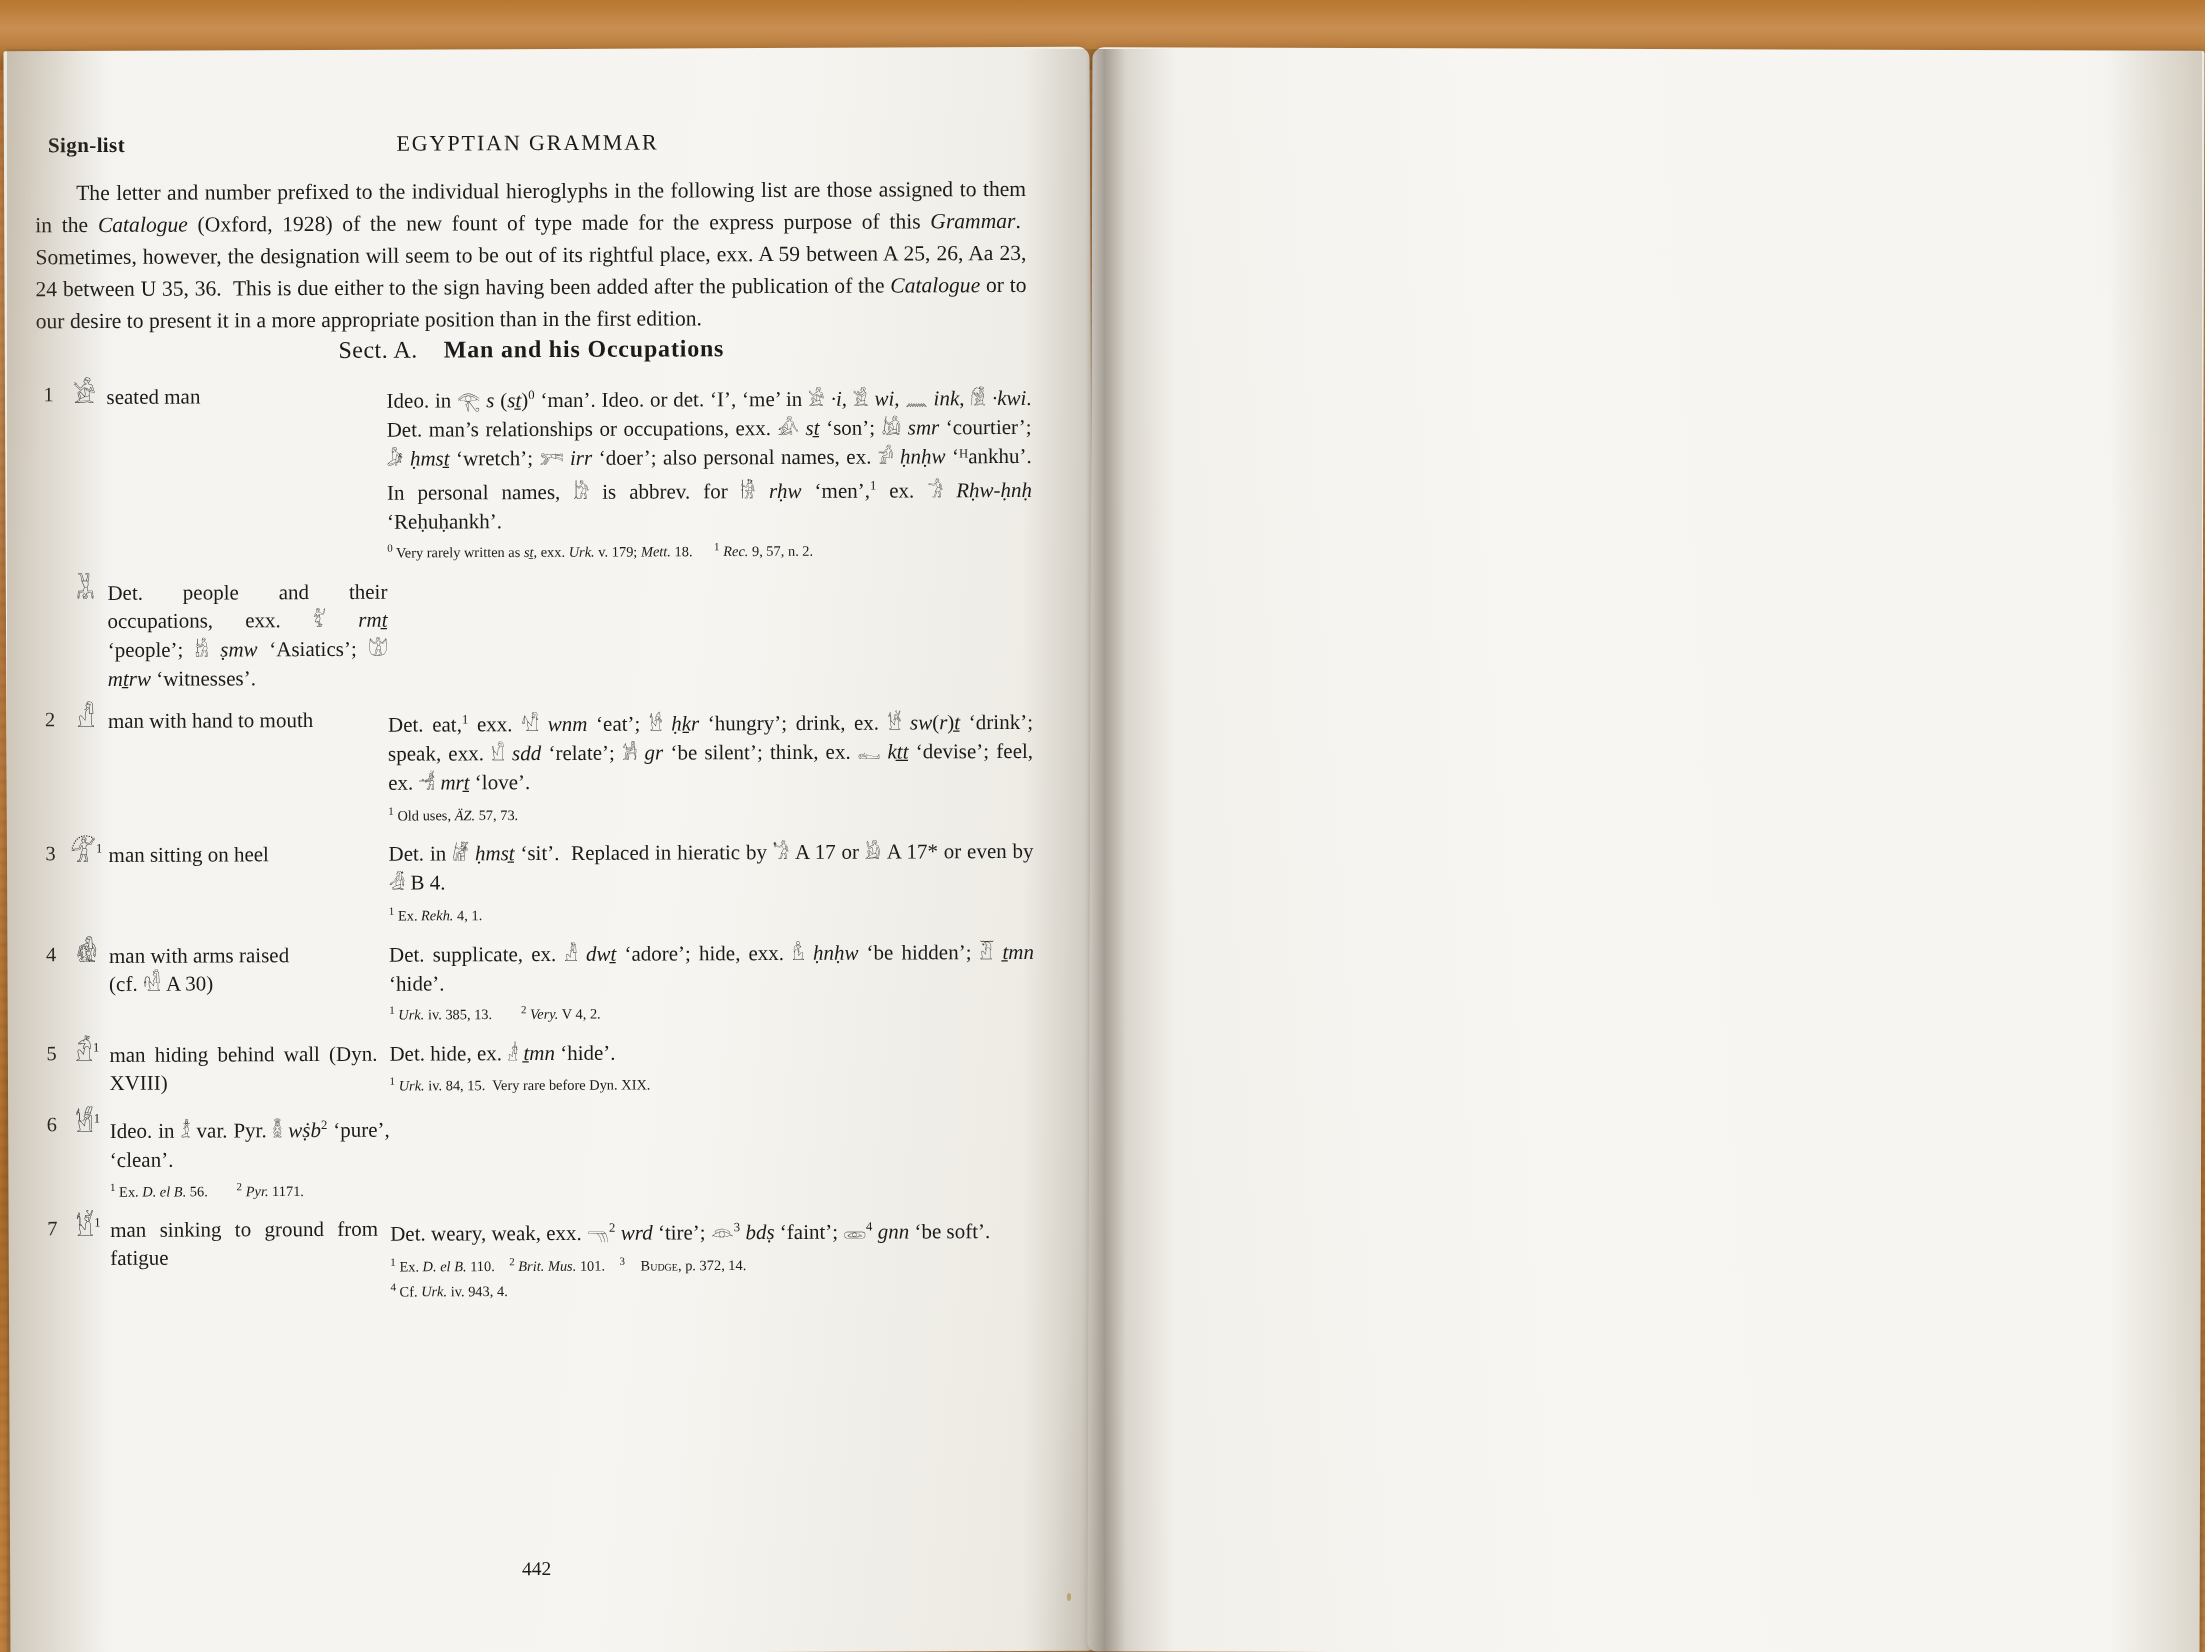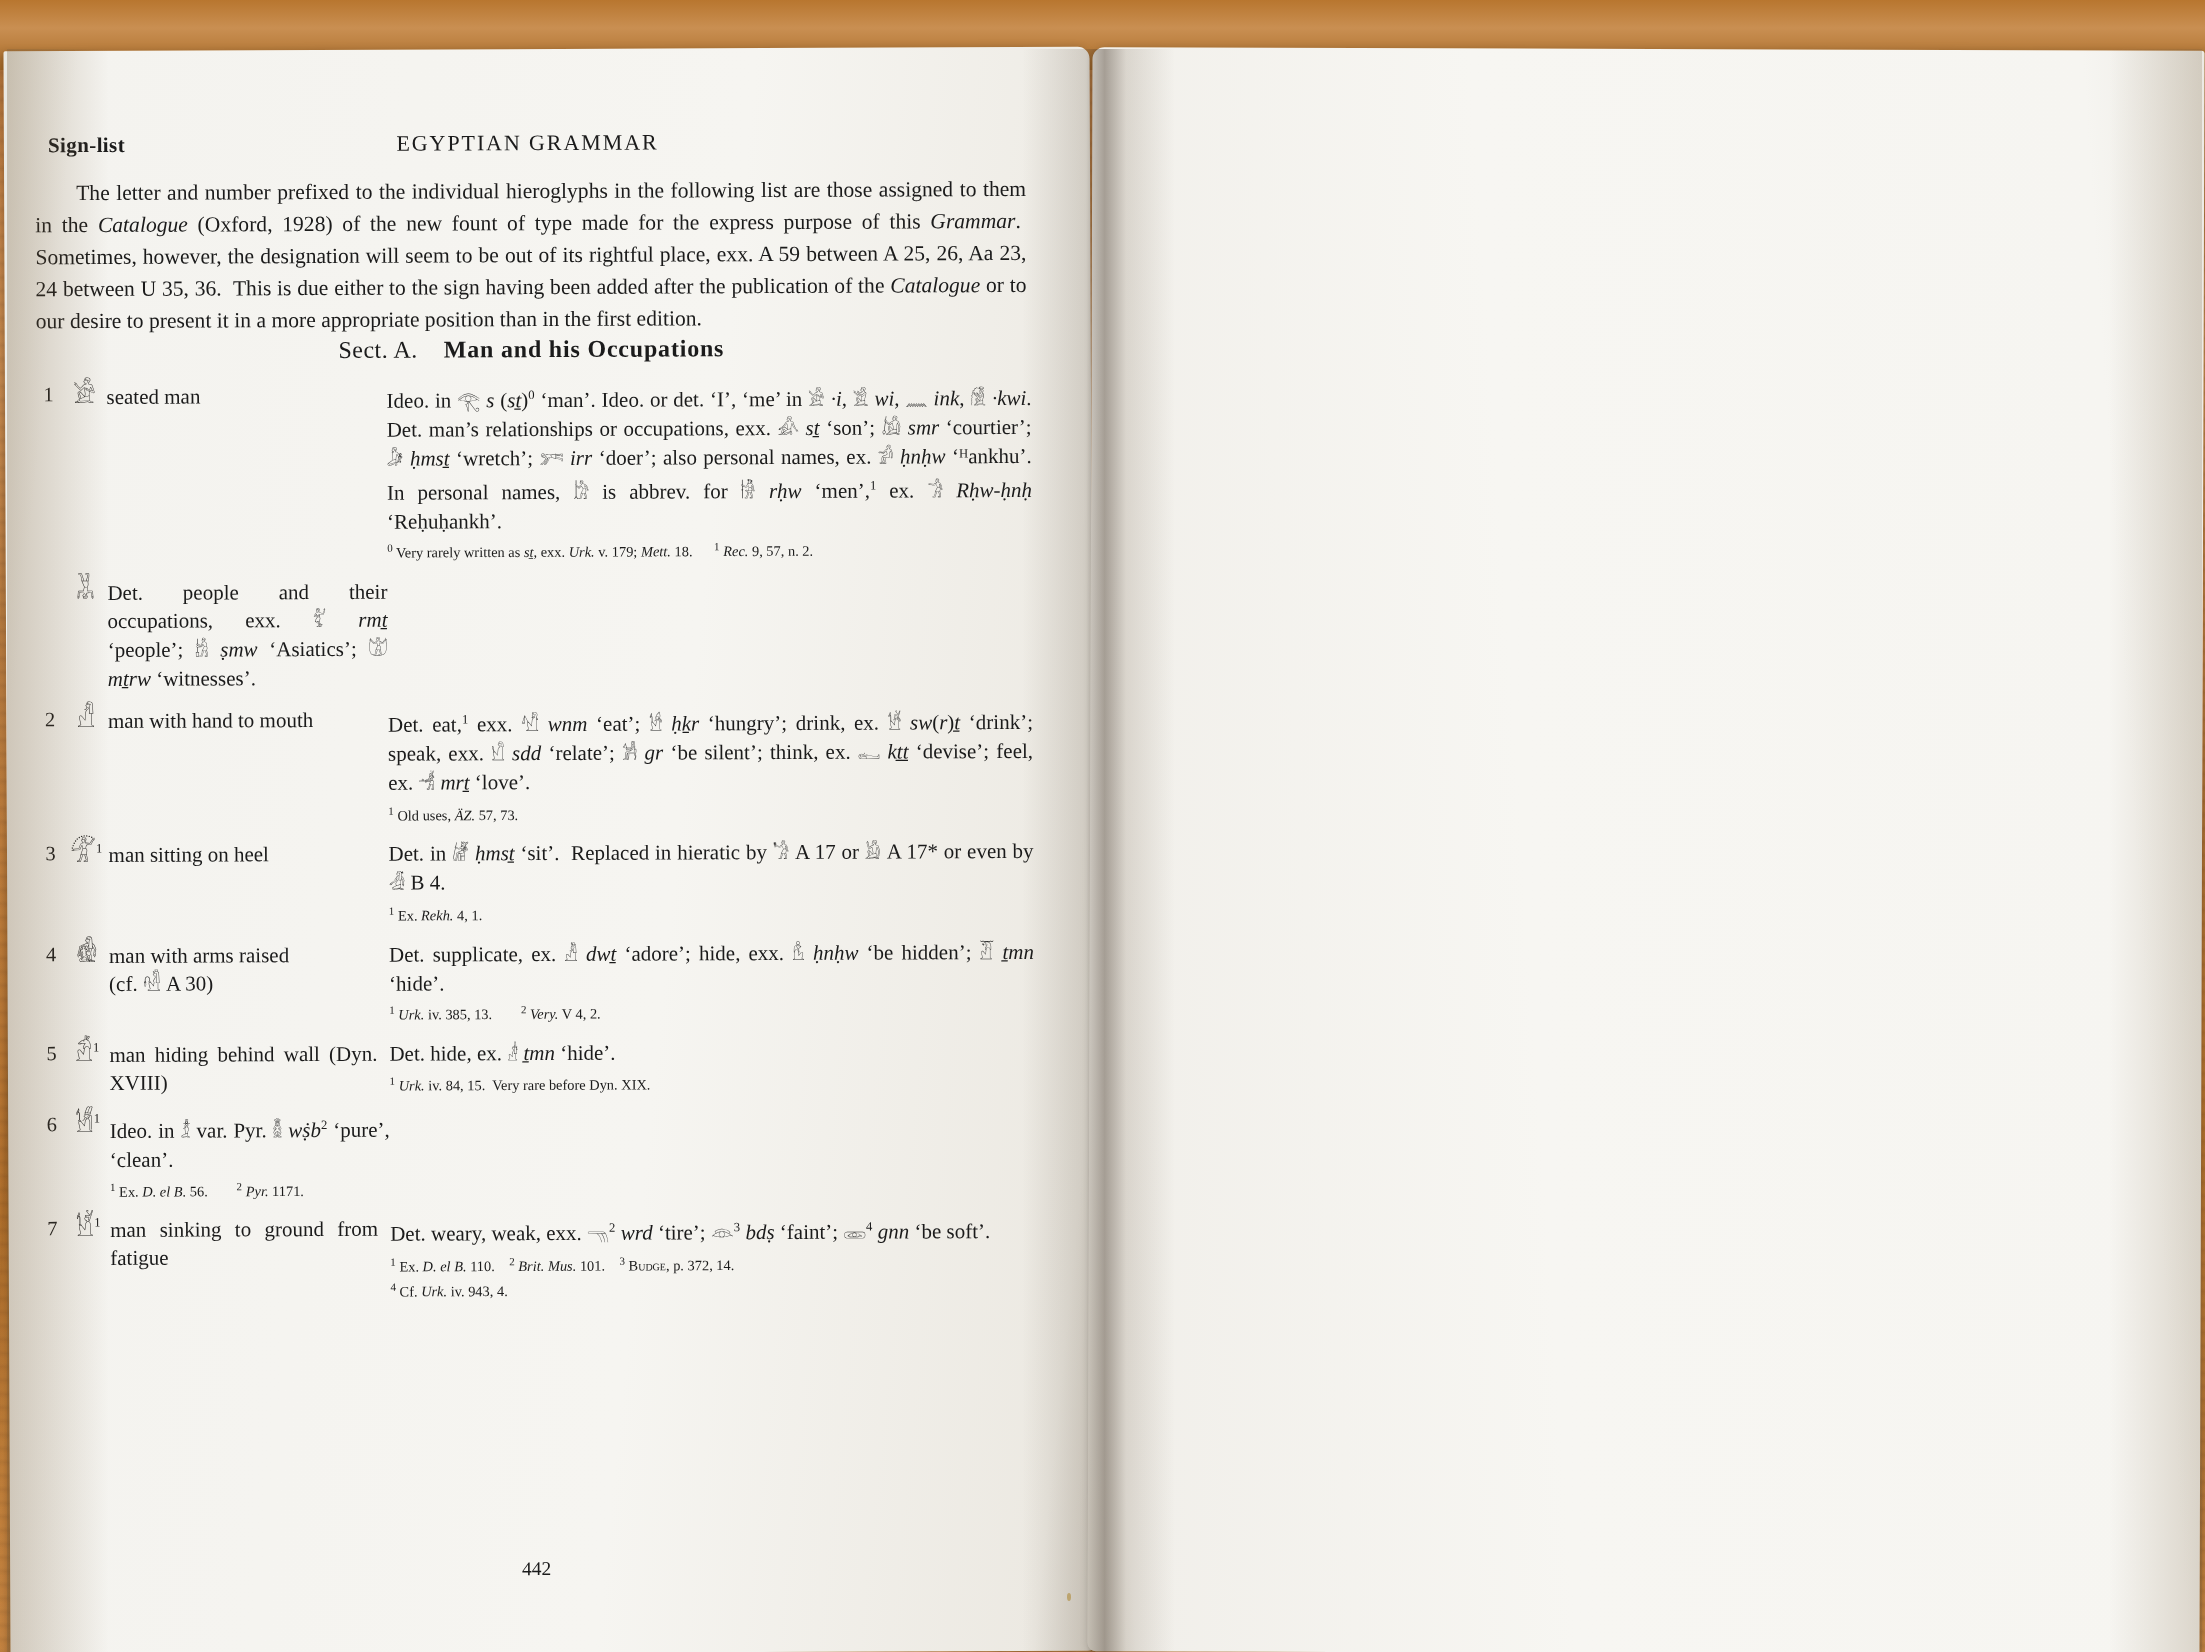--- a/index.html
+++ b/index.html
@@ -159,21 +159,21 @@
     font-size: 18.7px;
   }
   .e-body .sup { font-size: 12.7px; vertical-align: super; }
   .fn {
     font-size: 14.4px; line-height: 20.4px;
     margin-top: 2.5px;
     text-align: left;
   }
   .fn i { font-style: italic; }
   .fn .sup { font-size: 11px; vertical-align: super; }
-  .fn .sc { font-variant: small-caps; }
+  .fn .sc { font-variant: small-caps; margin-left: 12px; }
 
   .folio {
     position: absolute;
     font-size: 19.5px;
   }
   .folio-l { left: 31px; top: 1509px; width: 991px; text-align: center; }
 
   .speck {
     position: absolute;
     width: 4.2px; height: 7.6px;

